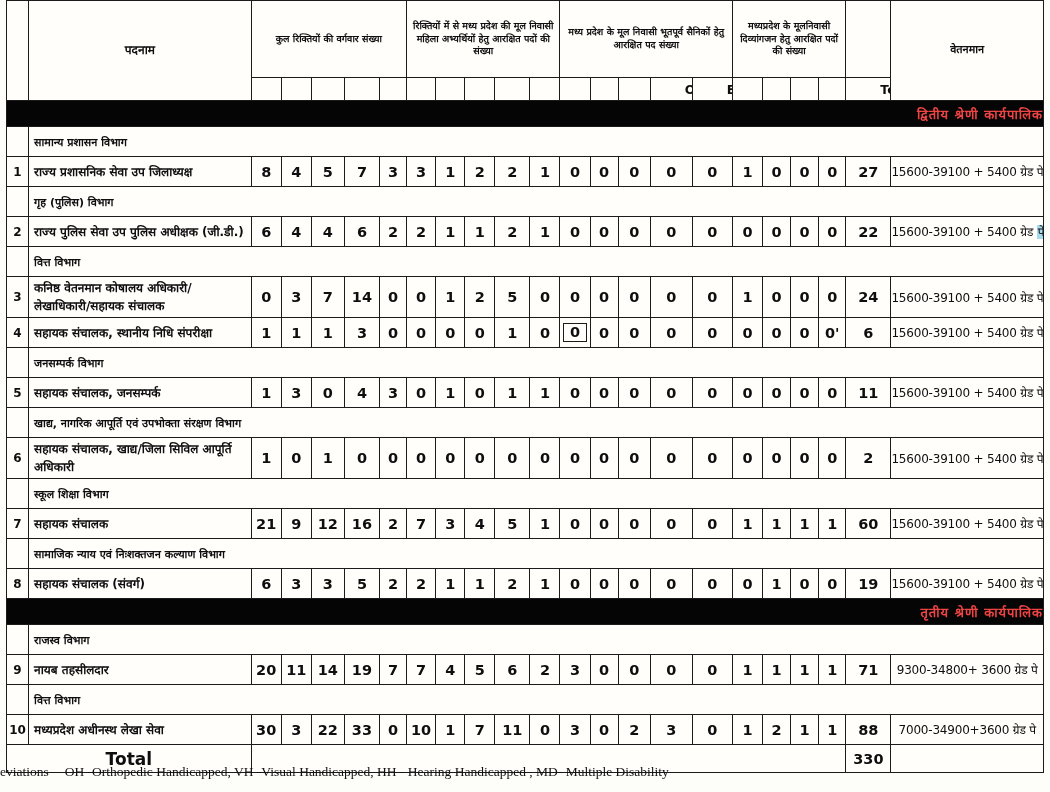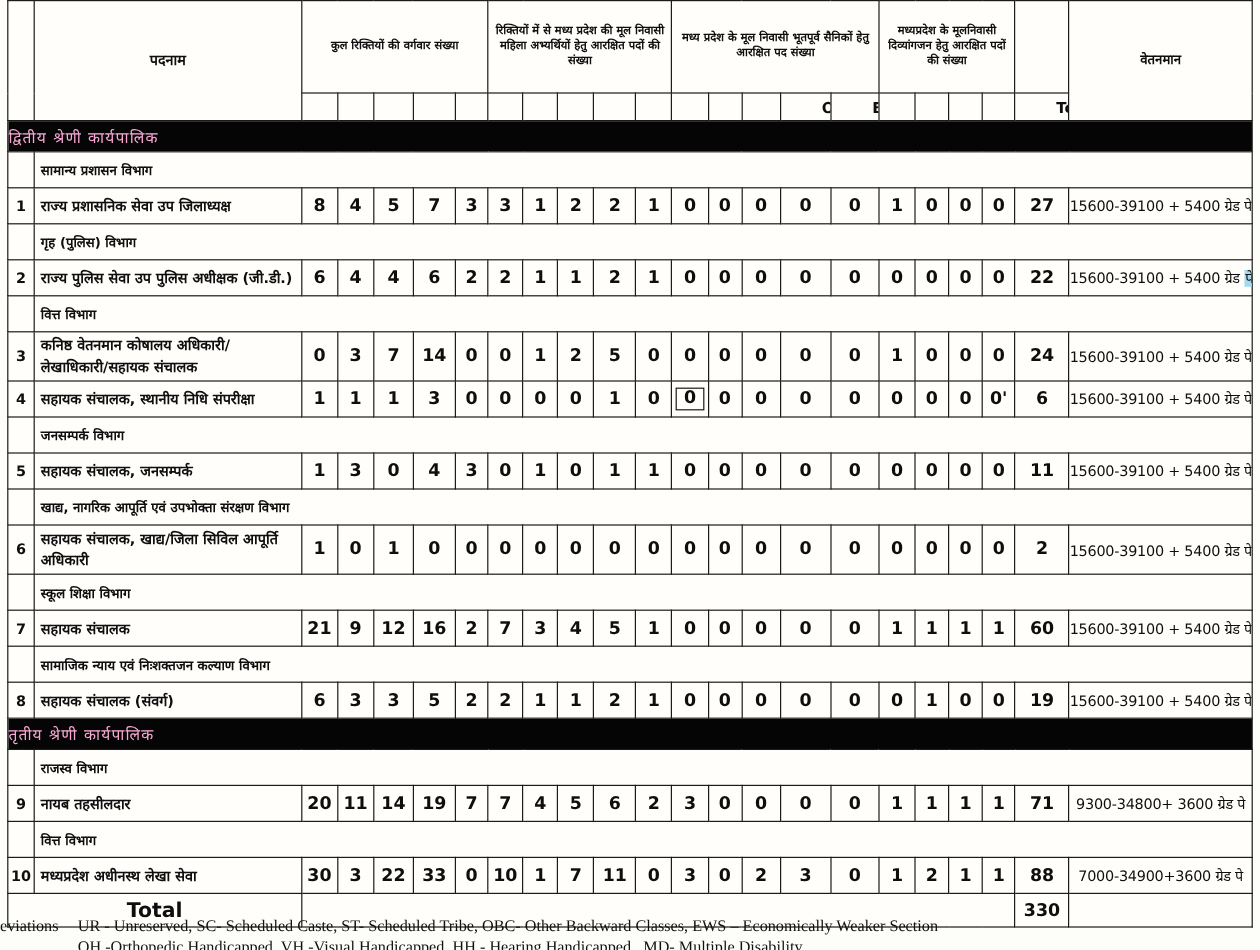--- a/index.html
+++ b/index.html
@@ -8,21 +8,21 @@
   table.vac{position:absolute;left:6px;top:0;width:1038px;border-collapse:collapse;table-layout:fixed;background:#fffefb;}
   .vac th,.vac td{border:1.6px solid #1b1b1b;padding:0;overflow:hidden;}
   
   .h-group th{font-size:9.5px;font-weight:bold;text-align:center;vertical-align:middle;padding:2px 3px;line-height:1.35;}
   th.h-sl{font-size:10px;padding-left:48px;}
   th.h-name{font-size:12px;}
   th.h-code,.h-sub th{font-size:12.5px;font-weight:bold;text-align:center;height:22px;padding-left:34px;}
   th.h-pay{font-size:11px;}
   th.h-spacer{border-bottom:1.6px solid #1b1b1b;}
   
-  .band-row td{background:#050505;color:#f9a8d4;font-size:13px;font-weight:normal;text-align:left;height:25px;letter-spacing:1px;}
+  .band-row td{background:#050505;color:#ef4444;font-size:13px;font-weight:bold;text-align:right;height:25px;letter-spacing:1px;}
   
   .section-row td{height:25px;}
   td.sec-label{font-size:11px;font-weight:bold;text-align:left;padding:2px 5px;}
   
   td.num{font-size:14.5px;font-weight:bold;text-align:center;height:29px;}
   td.sl{font-size:12px;}
   td.name{font-size:12px;font-weight:bold;text-align:left;padding:2px 5px;line-height:1.5;}
   td.pay{font-size:12px;font-weight:normal;text-align:center;white-space:nowrap;letter-spacing:-0.2px;}
   td.total-col{font-size:14.5px;}
   span.boxed{display:inline-block;border:1.6px solid #1b1b1b;padding:0px 6px;line-height:1.2;}
@@ -398,17 +398,16 @@
           <td colspan="19"></td>
           <td class="num total-col">330</td>
           <td class="pay"></td>
         </tr>
       </tbody>
   </table>
 
   <div class="abbr">
     <span class="abbr-prefix">eviations</span>
     <span class="abbr-lines">
-      <div>UR - Unreserved, SC- Scheduled Caste, ST-  Scheduled Tribe, OBC- Other Backward Classes, EWS – Economically Weaker Section</div>
       <div>OH -Orthopedic Handicapped, VH -Visual Handicapped, HH - Hearing Handicapped , MD- Multiple Disability</div>
     </span>
   </div>
 </div>
 
 </body></html>

